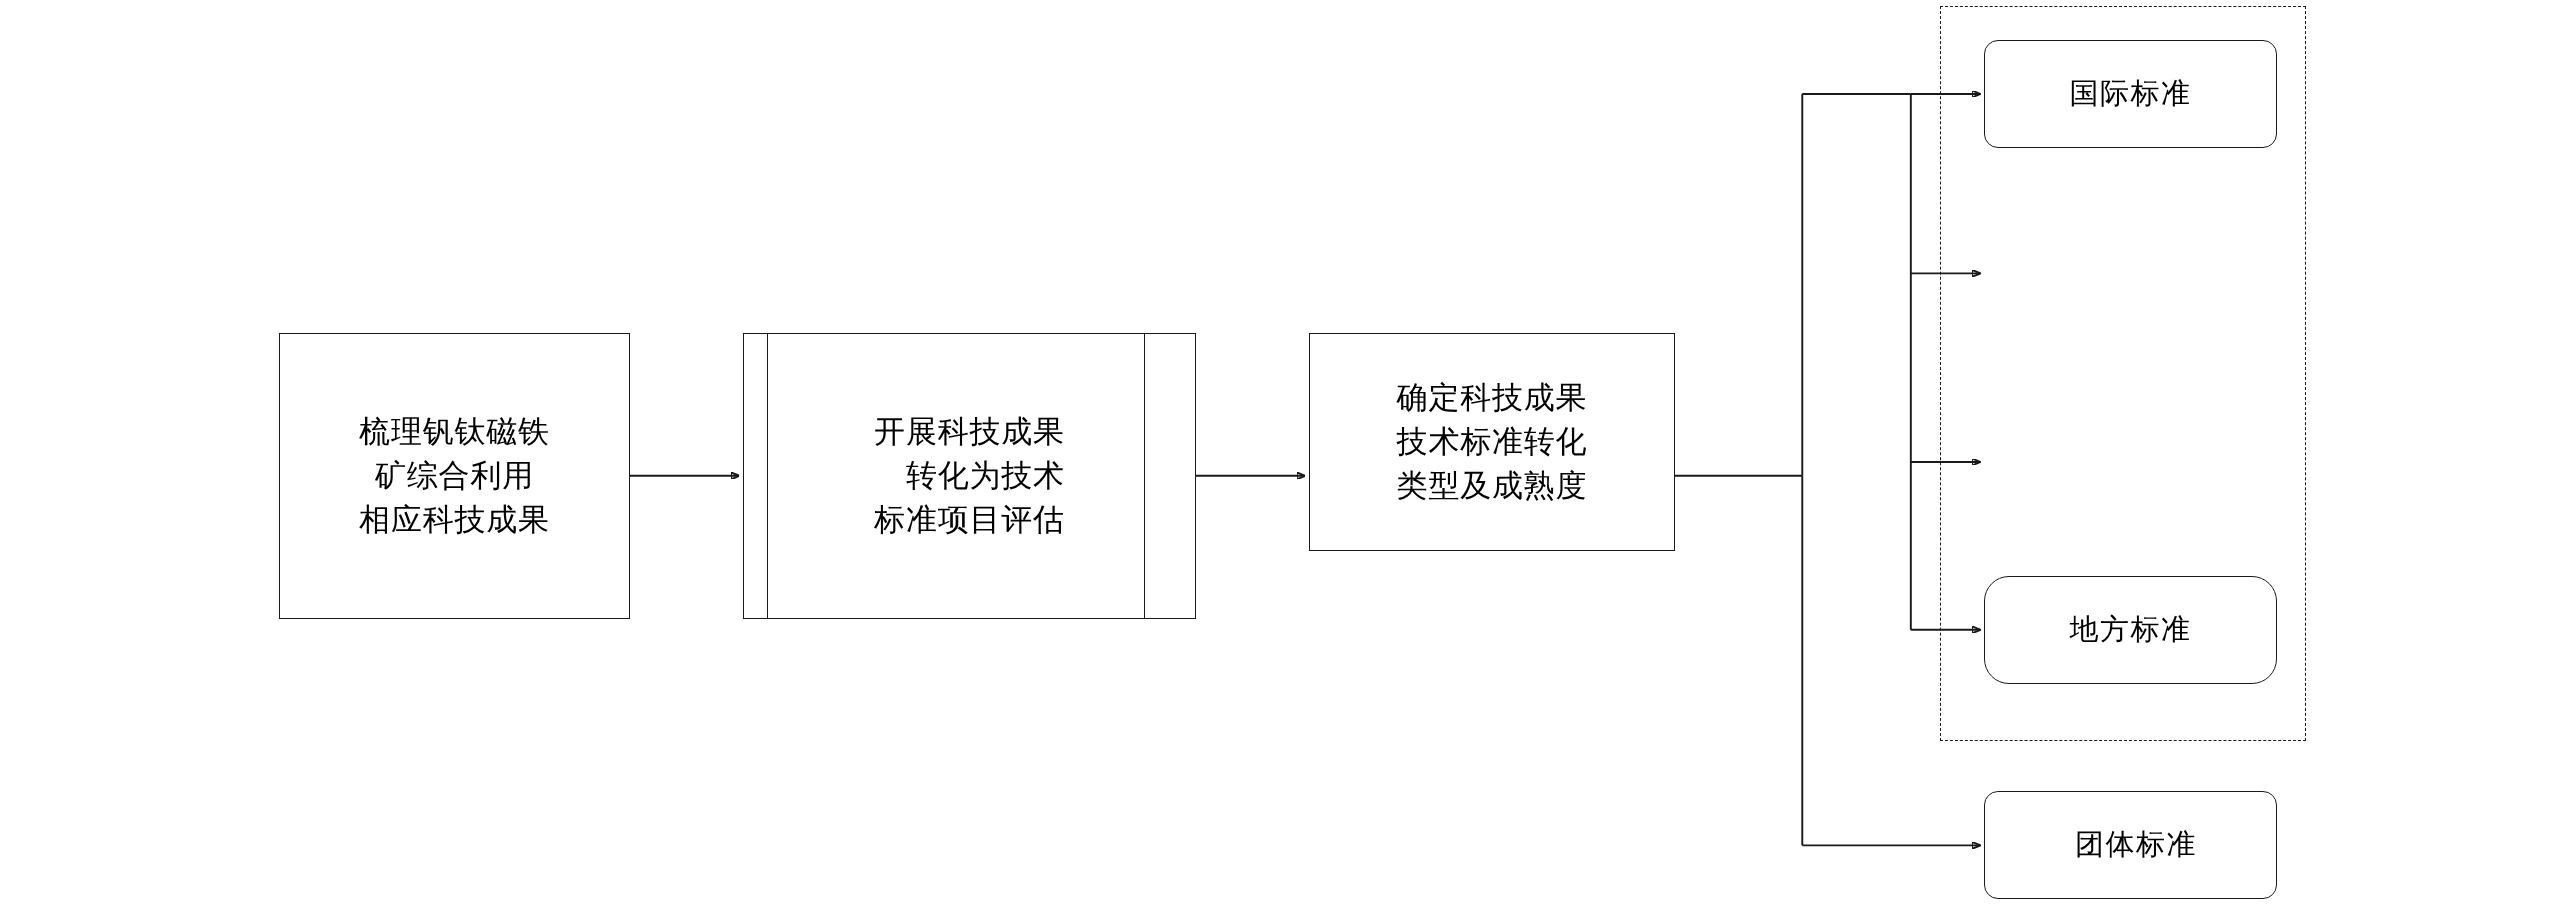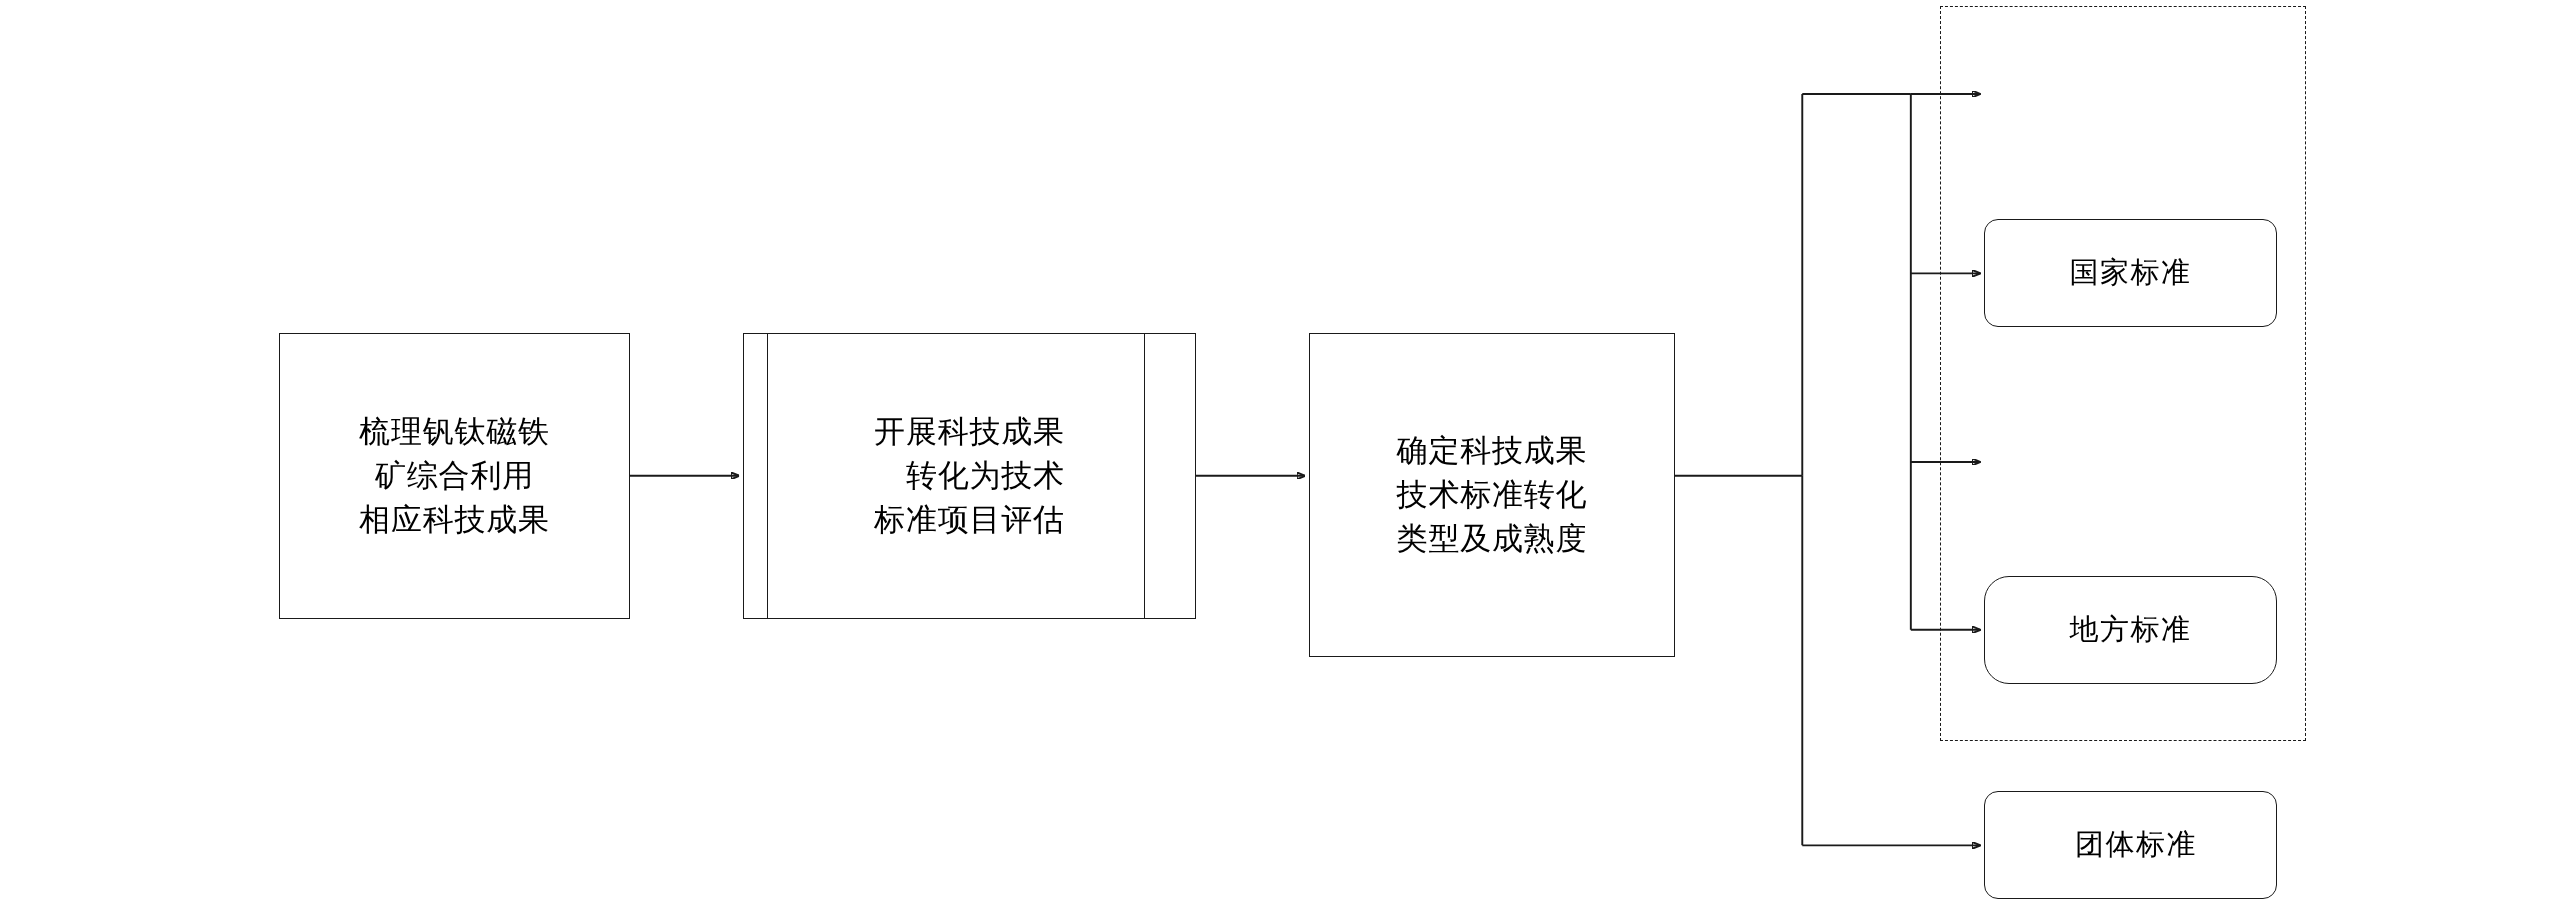--- a/index.html
+++ b/index.html
@@ -117,30 +117,30 @@
   </div>
 
   <div class="node process predefined-outer" style="left:743px; top:333px; width:453px; height:286px;">
     <div class="predefined-inner" style="left:23px;"></div>
     <div class="predefined-inner" style="left:400px;"></div>
     <span>开展科技成果
 转化为技术
 标准项目评估</span>
   </div>
 
-  <div class="node process" style="left:1309px; top:333px; width:366px; height:324px;">
+  <div class="node process" style="left:1309px; top:333px; width:366px; height:218px;">
     <span>确定科技成果
 技术标准转化
 类型及成熟度</span>
   </div>
 
+  <div class="node rounded" style="left:1984px; top:40px; width:293px; height:108px;">
+    <span>国际标准</span>
+  </div>
 
-  <div class="node rounded" style="left:1984px; top:219px; width:293px; height:108px;">
-    <span>国家标准</span>
-  </div>
 
 
   <div class="node rounded" style="left:1984px; top:576px; width:293px; height:108px;border-radius:25px;">
     <span>地方标准</span>
   </div>
 
   <div class="node rounded" style="left:1984px; top:791px; width:293px; height:108px;padding-left:11px;">
     <span>团体标准</span>
   </div>
 

